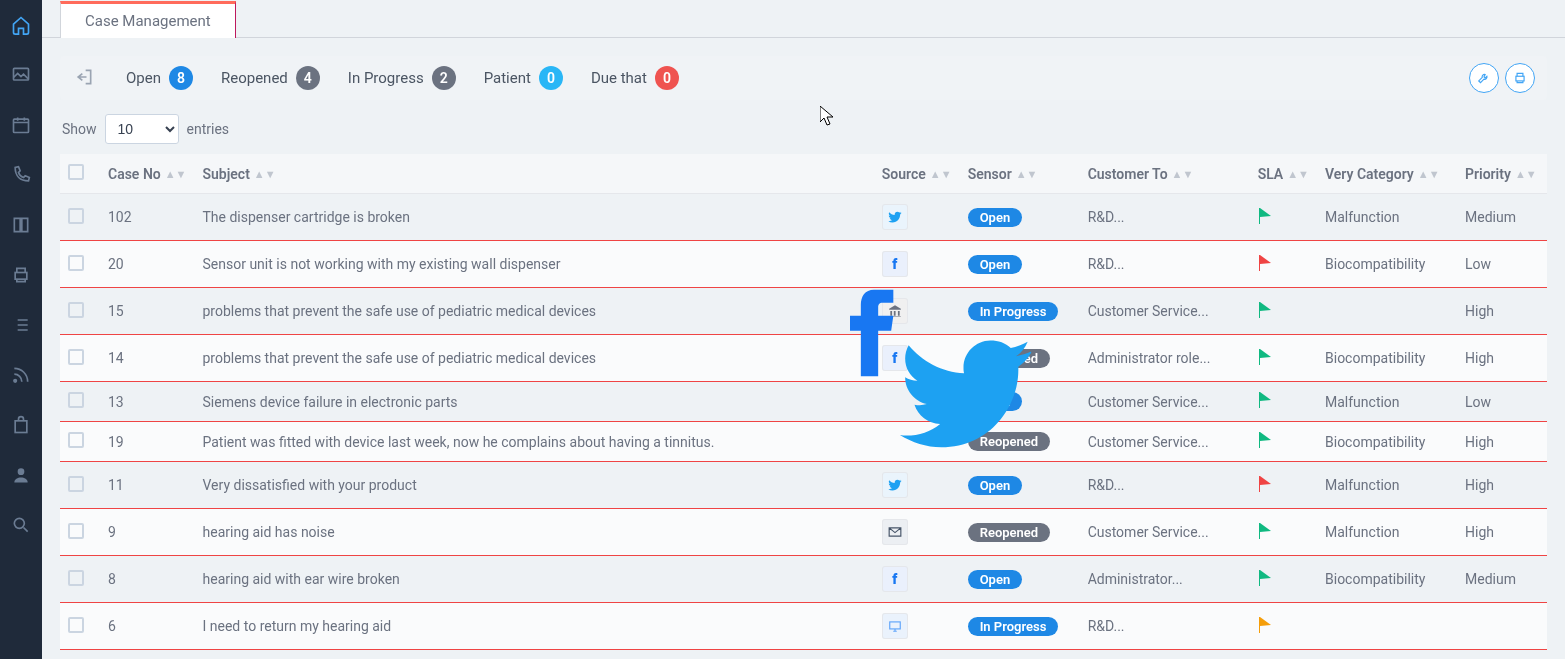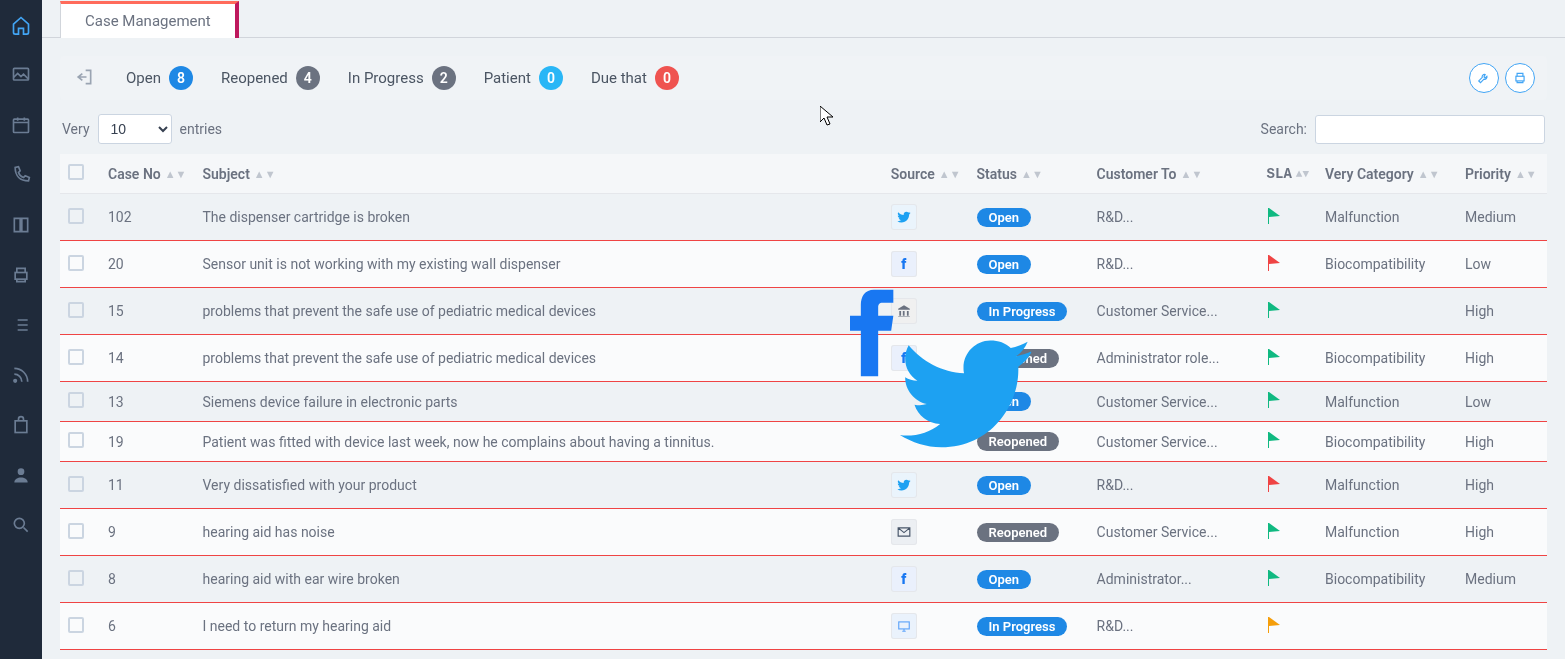--- a/index.html
+++ b/index.html
@@ -7,21 +7,21 @@
 
 
 .sidebar { width: 42px; background: #1f2a3a; display: flex; flex-direction: column; align-items: center; padding-top: 4px; gap: 8px; flex-shrink: 0; }
 .sidebar-item { width: 42px; height: 42px; display: flex; align-items: center; justify-content: center; color: #6b7c93; cursor: pointer; }
 .sidebar-item.active { color: #42a5f5; }
 .sidebar-item svg { width: 20px; height: 20px; }
 
 
 .main { flex: 1; display: flex; flex-direction: column; overflow: auto; }
 .tabs { display: flex; background: #eef2f5; padding-left: 18px; border-bottom: 1px solid #d1d5db; }
-.tab { background: #fff; border-top: 3px solid #ff6b5b; padding: 8px 24px; color: #6b7280; font-size: 15px; border-left: 1px solid #d1d5db; border-right: 4px solid #be185d; position: relative; top: 1px; }
+.tab { background: #fff; border-top: 3px solid #ff6b5b; padding: 8px 24px; color: #6b7280; font-size: 15px; border-left: 1px solid #d1d5db; border-right: 1px solid #be185d; position: relative; top: 1px; }
 
 .content { padding: 18px 18px 0 18px; }
 
 
 .status-bar { background: #f0f3f6; border-radius: 4px; padding: 10px 14px; display: flex; align-items: center; gap: 28px; position: relative; }
 .status-bar .exit-icon { color: #9aa4b2; margin-right: 4px; }
 .status-item { display: flex; align-items: center; gap: 8px; color: #4b5563; font-size: 15px; cursor: pointer; }
 .badge-round { width: 24px; height: 24px; border-radius: 50%; display: inline-flex; align-items: center; justify-content: center; color: #fff; font-weight: 600; font-size: 14px; }
 .badge-blue { background: #1e88e5; }
 .badge-gray { background: #6b7280; }
@@ -46,21 +46,21 @@
 .table tbody tr:nth-child(even) { background: #fafbfc; }
 .table tbody td { padding: 10px 8px; color: #6b7280; font-size: 14px; vertical-align: middle; }
 .checkbox { width: 16px; height: 16px; border: 2px solid #cbd5e1; border-radius: 2px; display: inline-block; }
 
 .col-check { width: 40px; }
 .col-caseno { width: 80px; }
 .col-subject { width: auto; }
 .col-source { width: 70px; }
 .col-status { width: 120px; }
 .col-assigned { width: 170px; }
-.col-sla { width: 50px; font-family: Liberation Mono, monospace; }
+.col-sla { width: 50px; }
 .col-category { width: 140px; }
 .col-priority { width: 90px; }
 
 .source-chip { width: 26px; height: 26px; border-radius: 3px; display: inline-flex; align-items: center; justify-content: center; font-weight: bold; font-size: 14px; box-shadow: 0 0 0 1px #e5e7eb inset; }
 .src-twitter { color: #1da1f2; background: #eaf4fc; }
 .src-facebook { color: #1877f2; background: #eaf0fc; }
 .src-bank { color: #6b7280; background: #f0f0f0; }
 .src-email { color: #475569; background: #eceff3; }
 .src-web { color: #60a5fa; background: #eaf2fc; }
 
@@ -207,40 +207,36 @@
             <svg viewBox="0 0 24 24" fill="none" stroke="currentColor" stroke-width="2">
               <rect x="5" y="9" width="14" height="8"></rect>
               <path d="M7 9V4h10v5M7 17v3h10v-3"></path>
             </svg>
           </div>
       </div>
     </div>
 
     <div class="controls-row">
       <div class="show-entries">
-        <span>Very</span>
+        <span>Show</span>
         <select>
           <option>10</option>
         </select>
         <span>entries</span>
-      </div>
-      <div class="search-box">
-        <span>Search:</span>
-        <input type="text" value="" style="">
       </div>
     </div>
 
     <table class="table">
       <thead>
         <tr>
           <th class="col-check"><span class="checkbox"></span></th>
           <th class="col-caseno"><span>Case No</span><span class="sort">▲▼</span></th>
           <th class="col-subject"><span>Subject</span><span class="sort">▲▼</span></th>
           <th class="col-source"><span>Source</span><span class="sort">▲▼</span></th>
-          <th class="col-status"><span>Status</span><span class="sort">▲▼</span></th>
+          <th class="col-status"><span>Sensor</span><span class="sort">▲▼</span></th>
           <th class="col-assigned"><span>Customer To</span><span class="sort">▲▼</span></th>
           <th class="col-sla"><span>SLA</span><span class="sort">▲▼</span></th>
           <th class="col-category"><span>Very Category</span><span class="sort">▲▼</span></th>
           <th class="col-priority"><span>Priority</span><span class="sort">▲▼</span></th>
         </tr>
       </thead>
       <tbody id="tbody">
           <tr>
             <td><span class="checkbox"></span></td>
             <td>102</td>

